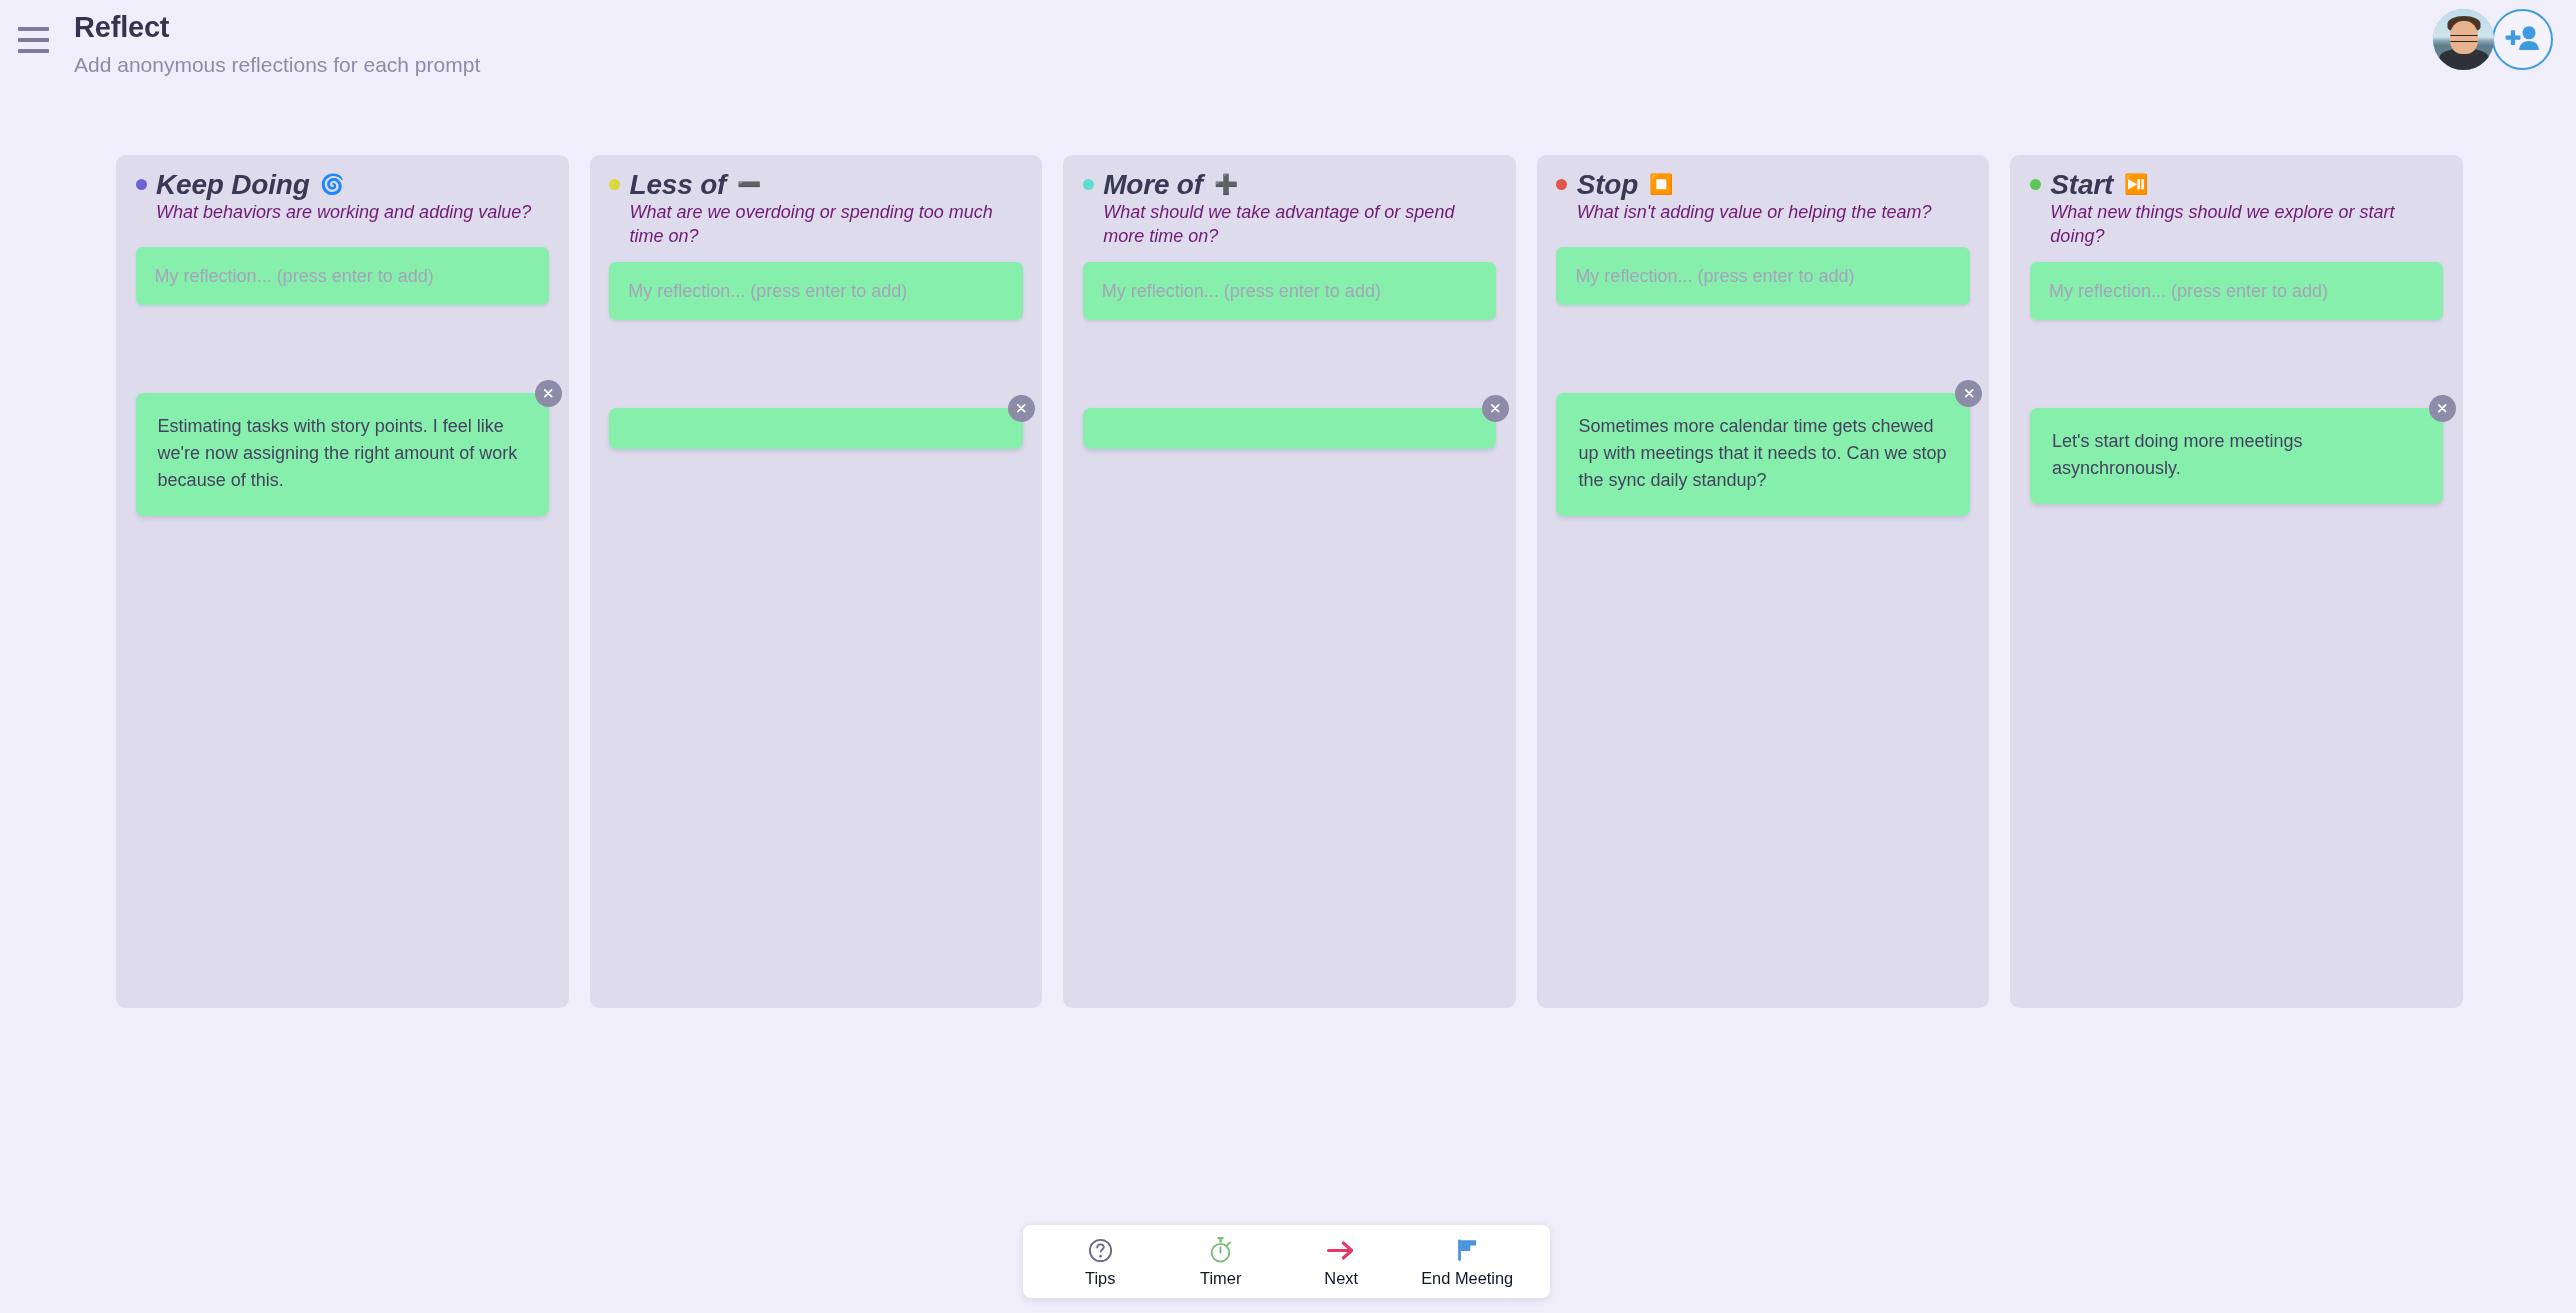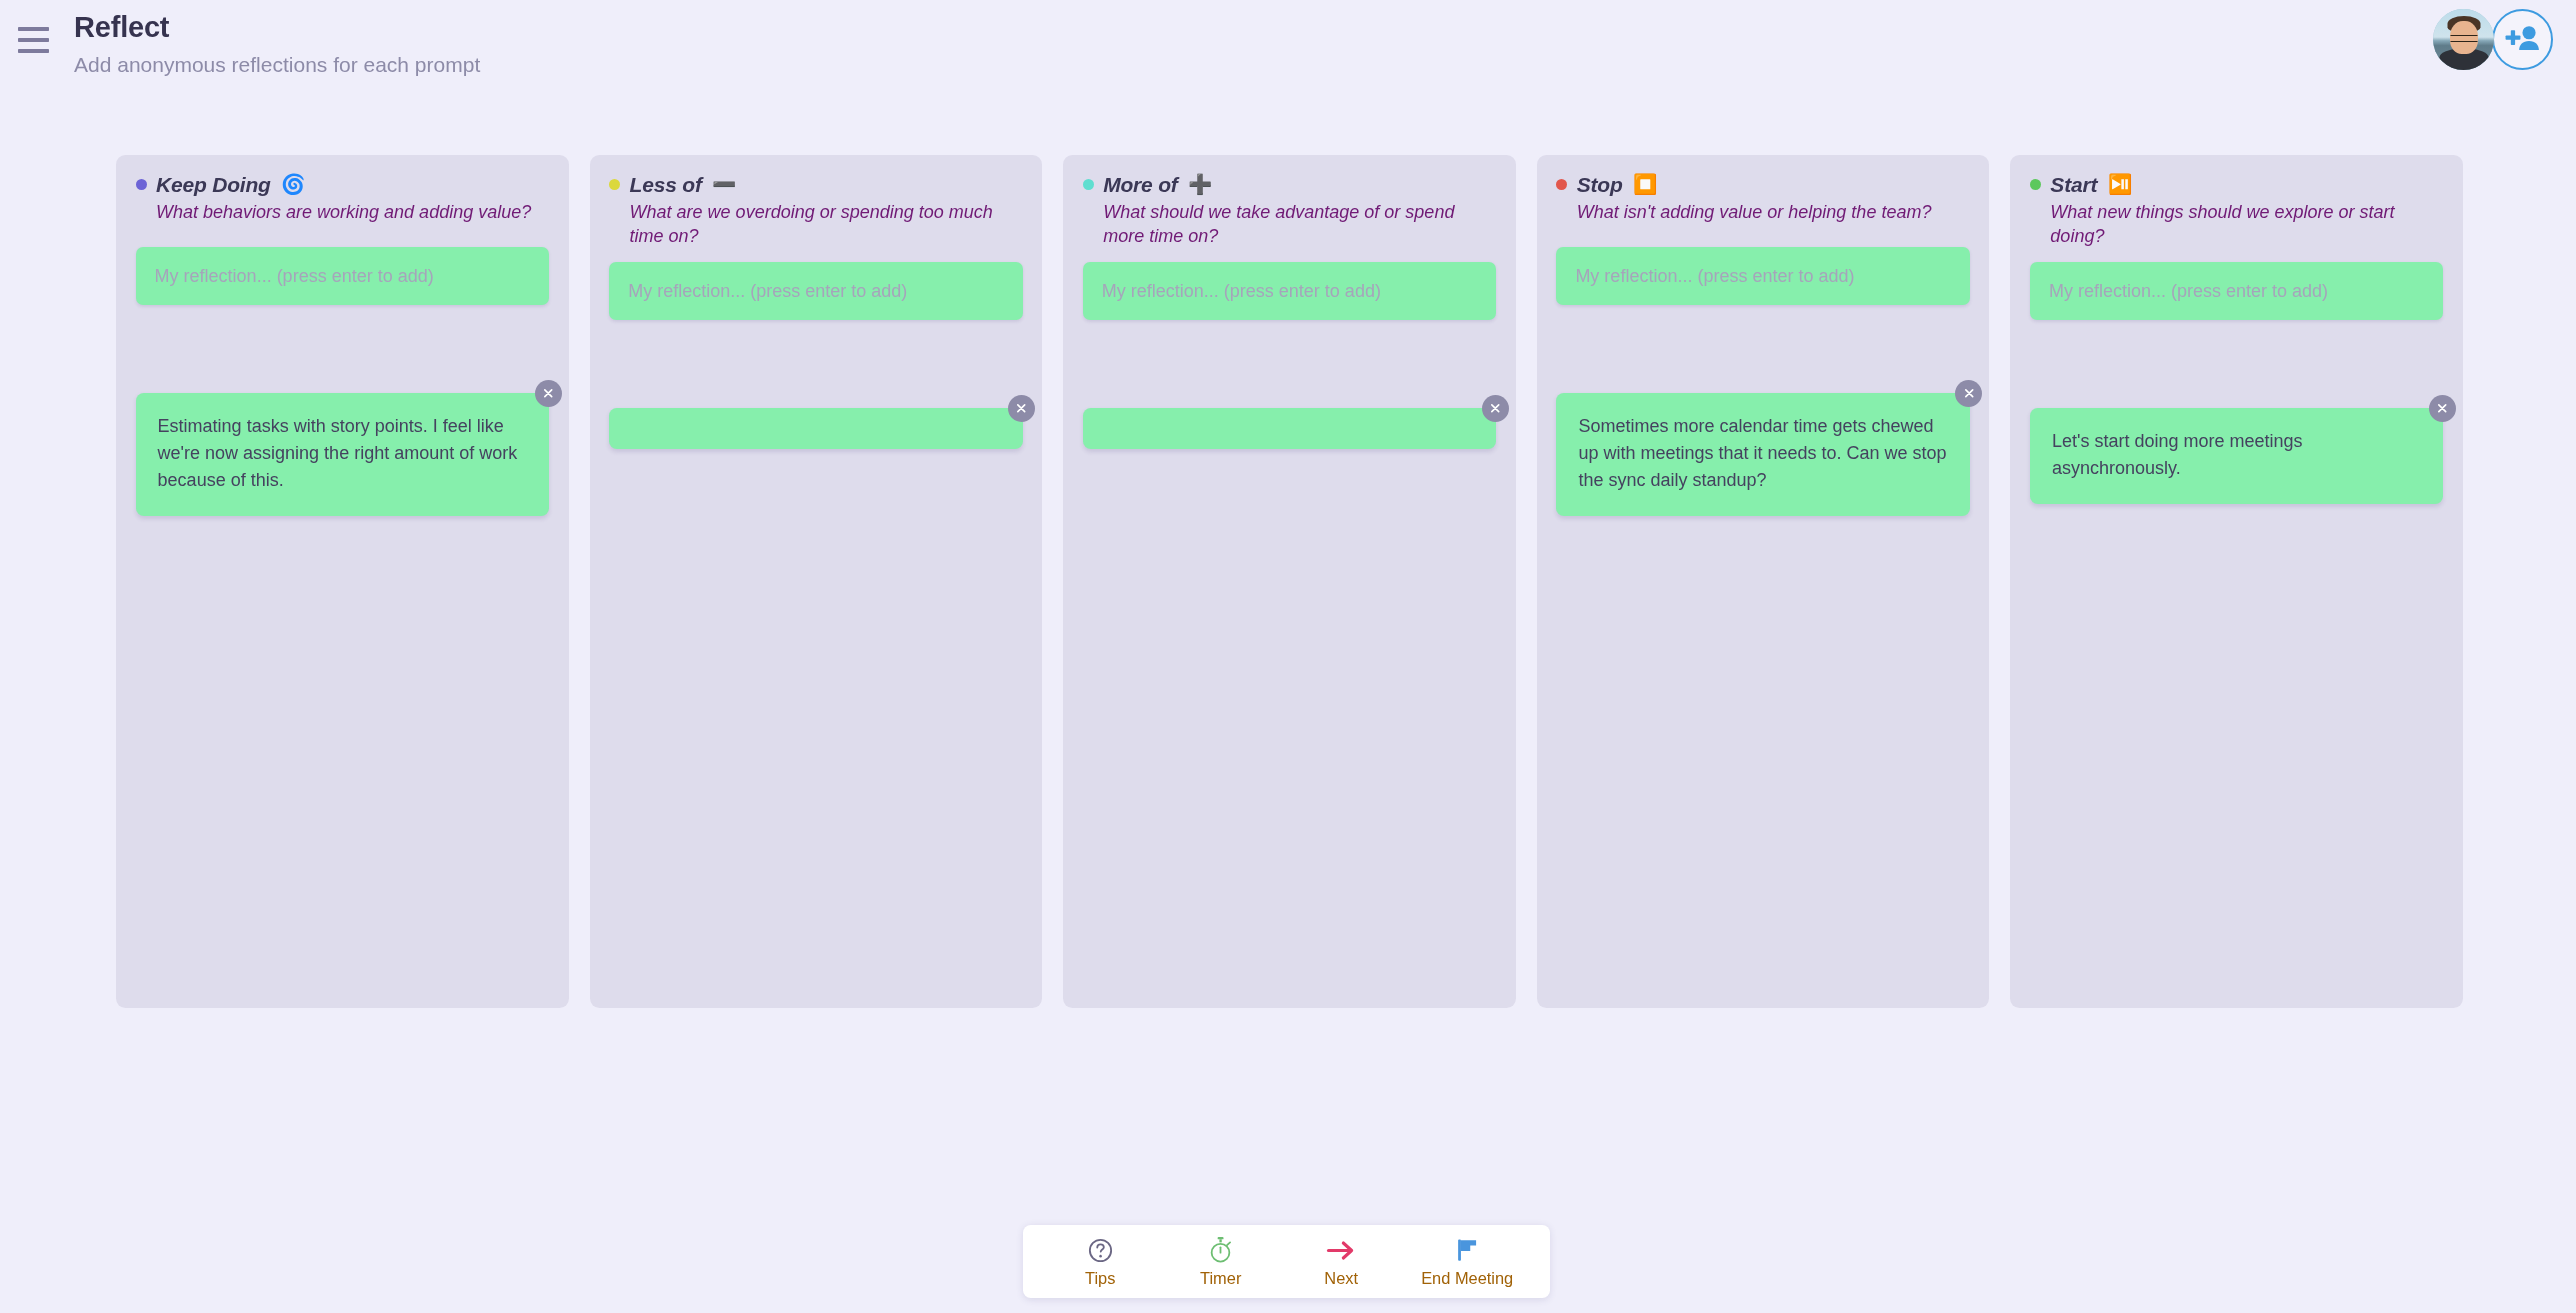--- a/index.html
+++ b/index.html
@@ -158,21 +158,21 @@
   }
 
   .column-dot {
     width: 11px;
     height: 11px;
     border-radius: 50%;
     flex: 0 0 auto;
   }
 
   .column-title {
-    font-size: 21px;
+    font-size: 28px;
     font-weight: bold;
     font-style: italic;
     color: #3b3856;
     letter-spacing: -0.2px;
     white-space: nowrap;
   }
 
   .column-emoji {
     font-size: 19.6px;
     line-height: 1;
@@ -265,21 +265,21 @@
 
   .toolbar-icon {
     height: 30px;
     display: flex;
     align-items: center;
     justify-content: center;
   }
 
   .toolbar-label {
     font-size: 16.4px;
-    color: #a16207;
+    color: #0f172a;
   }
 </style>
 </head>
 <body>
 
 <div id="app-header">
 
   <div id="hamburger-button">
     <span class="bar"></span>
     <span class="bar"></span>

